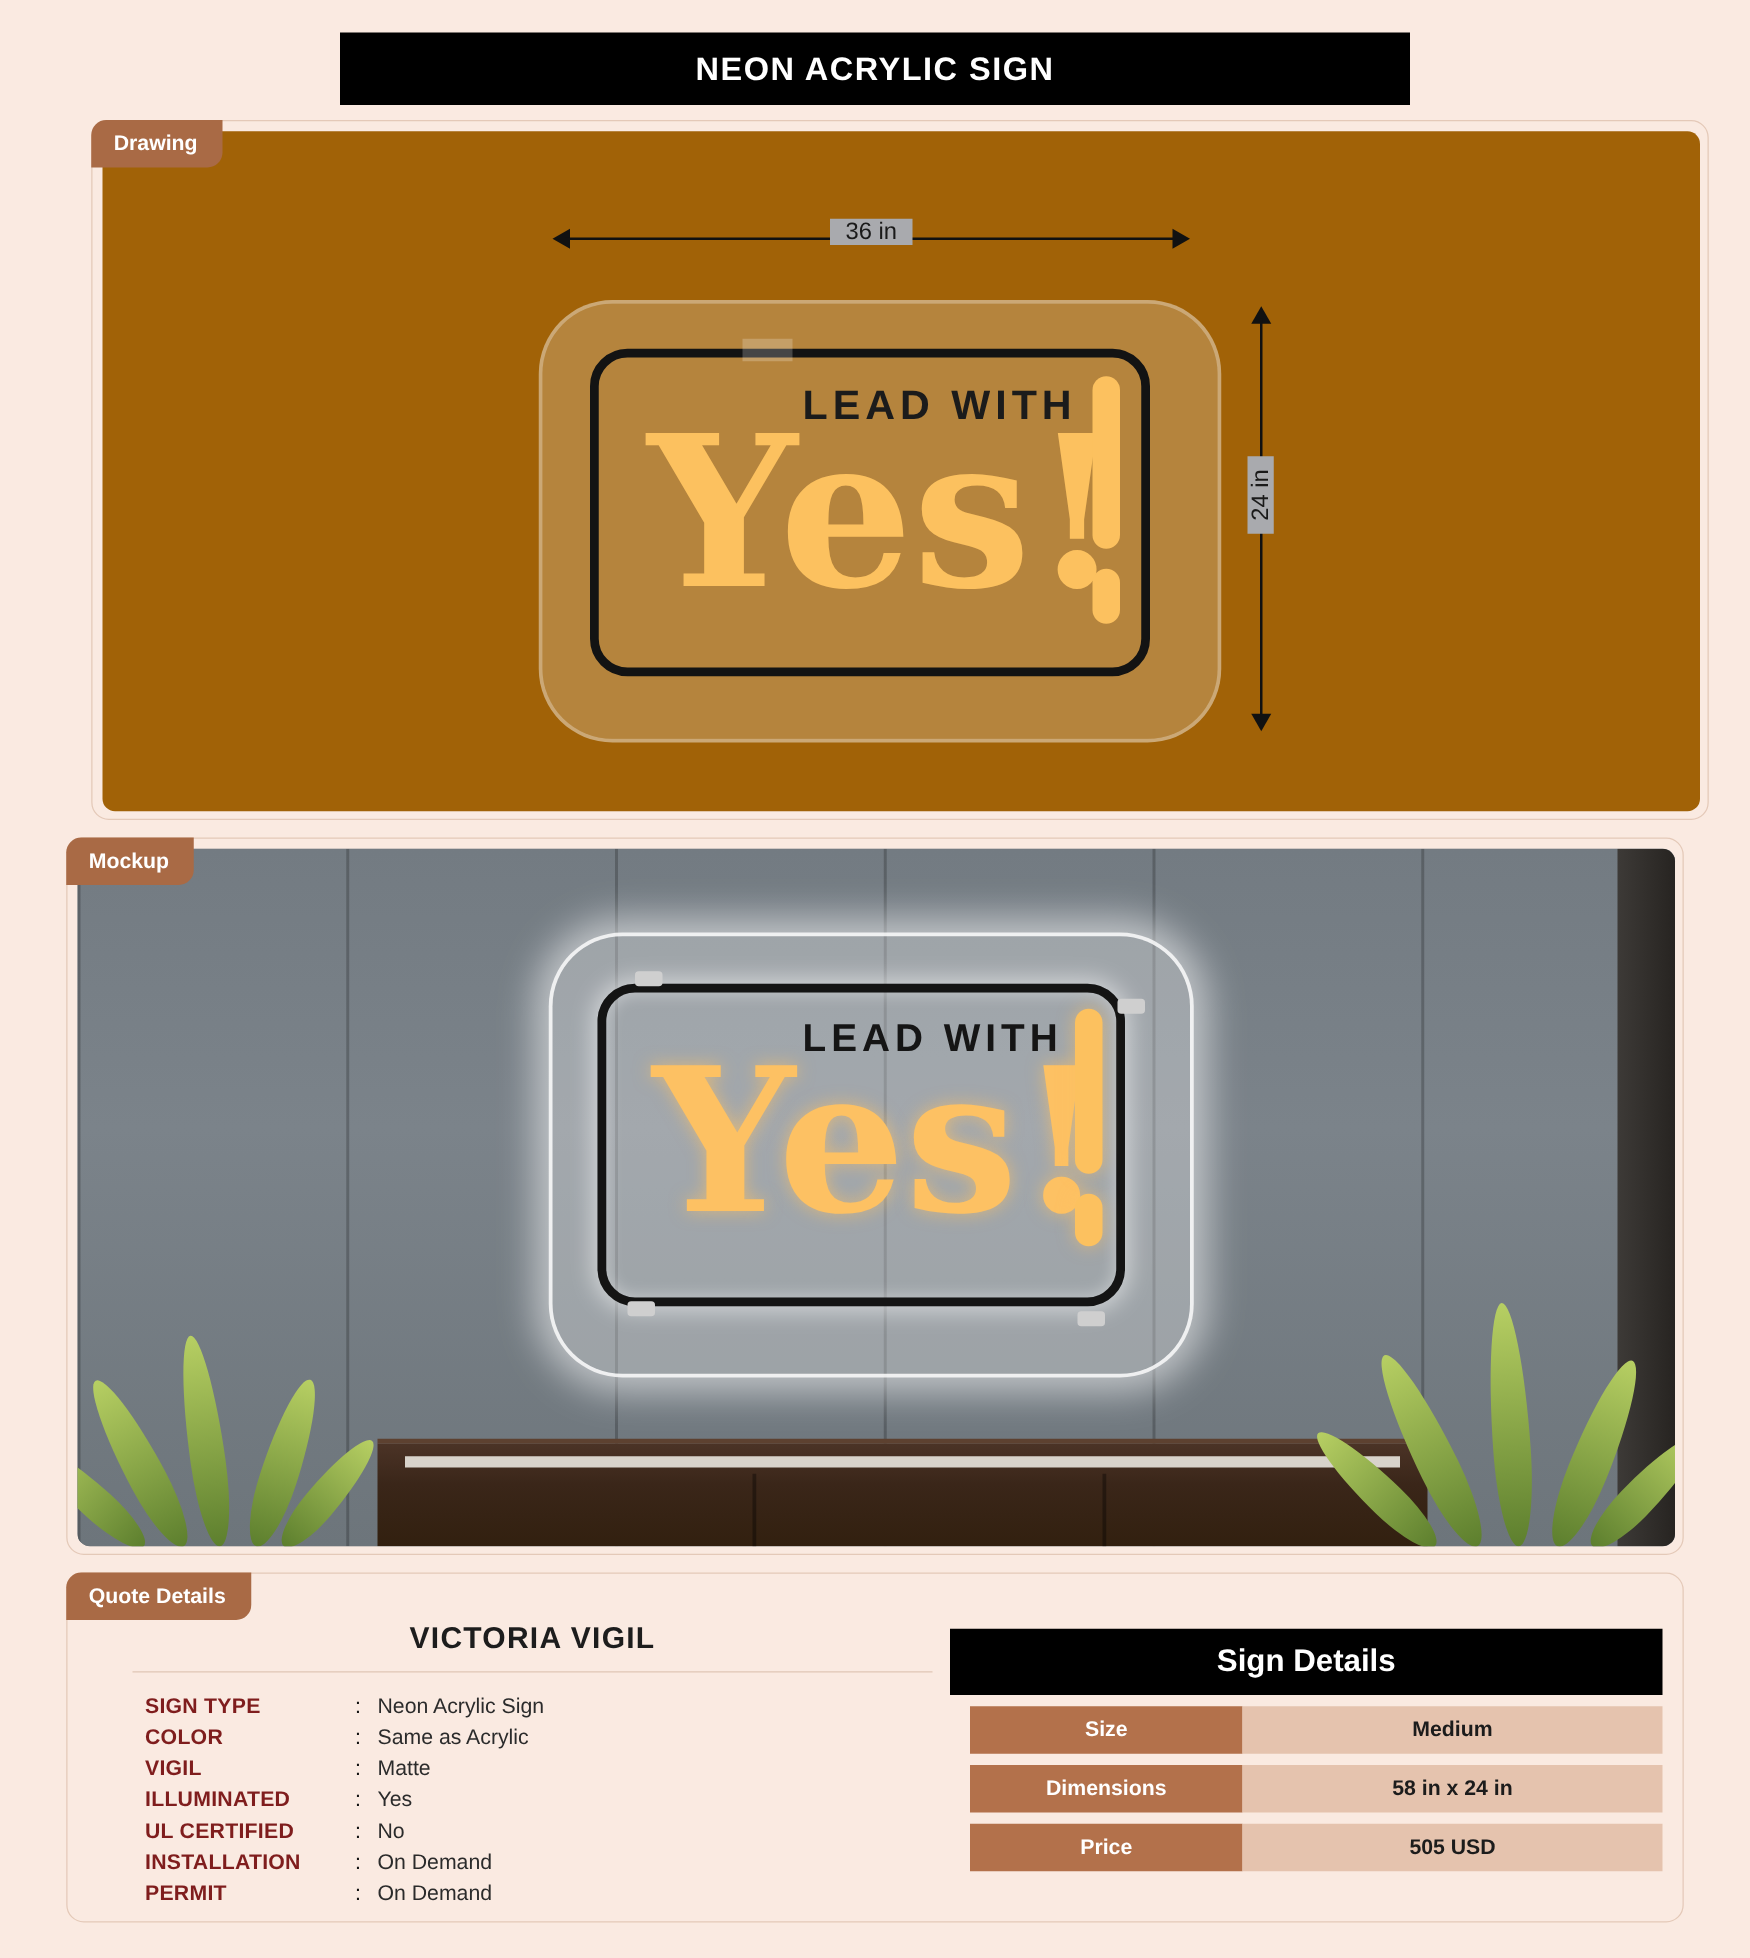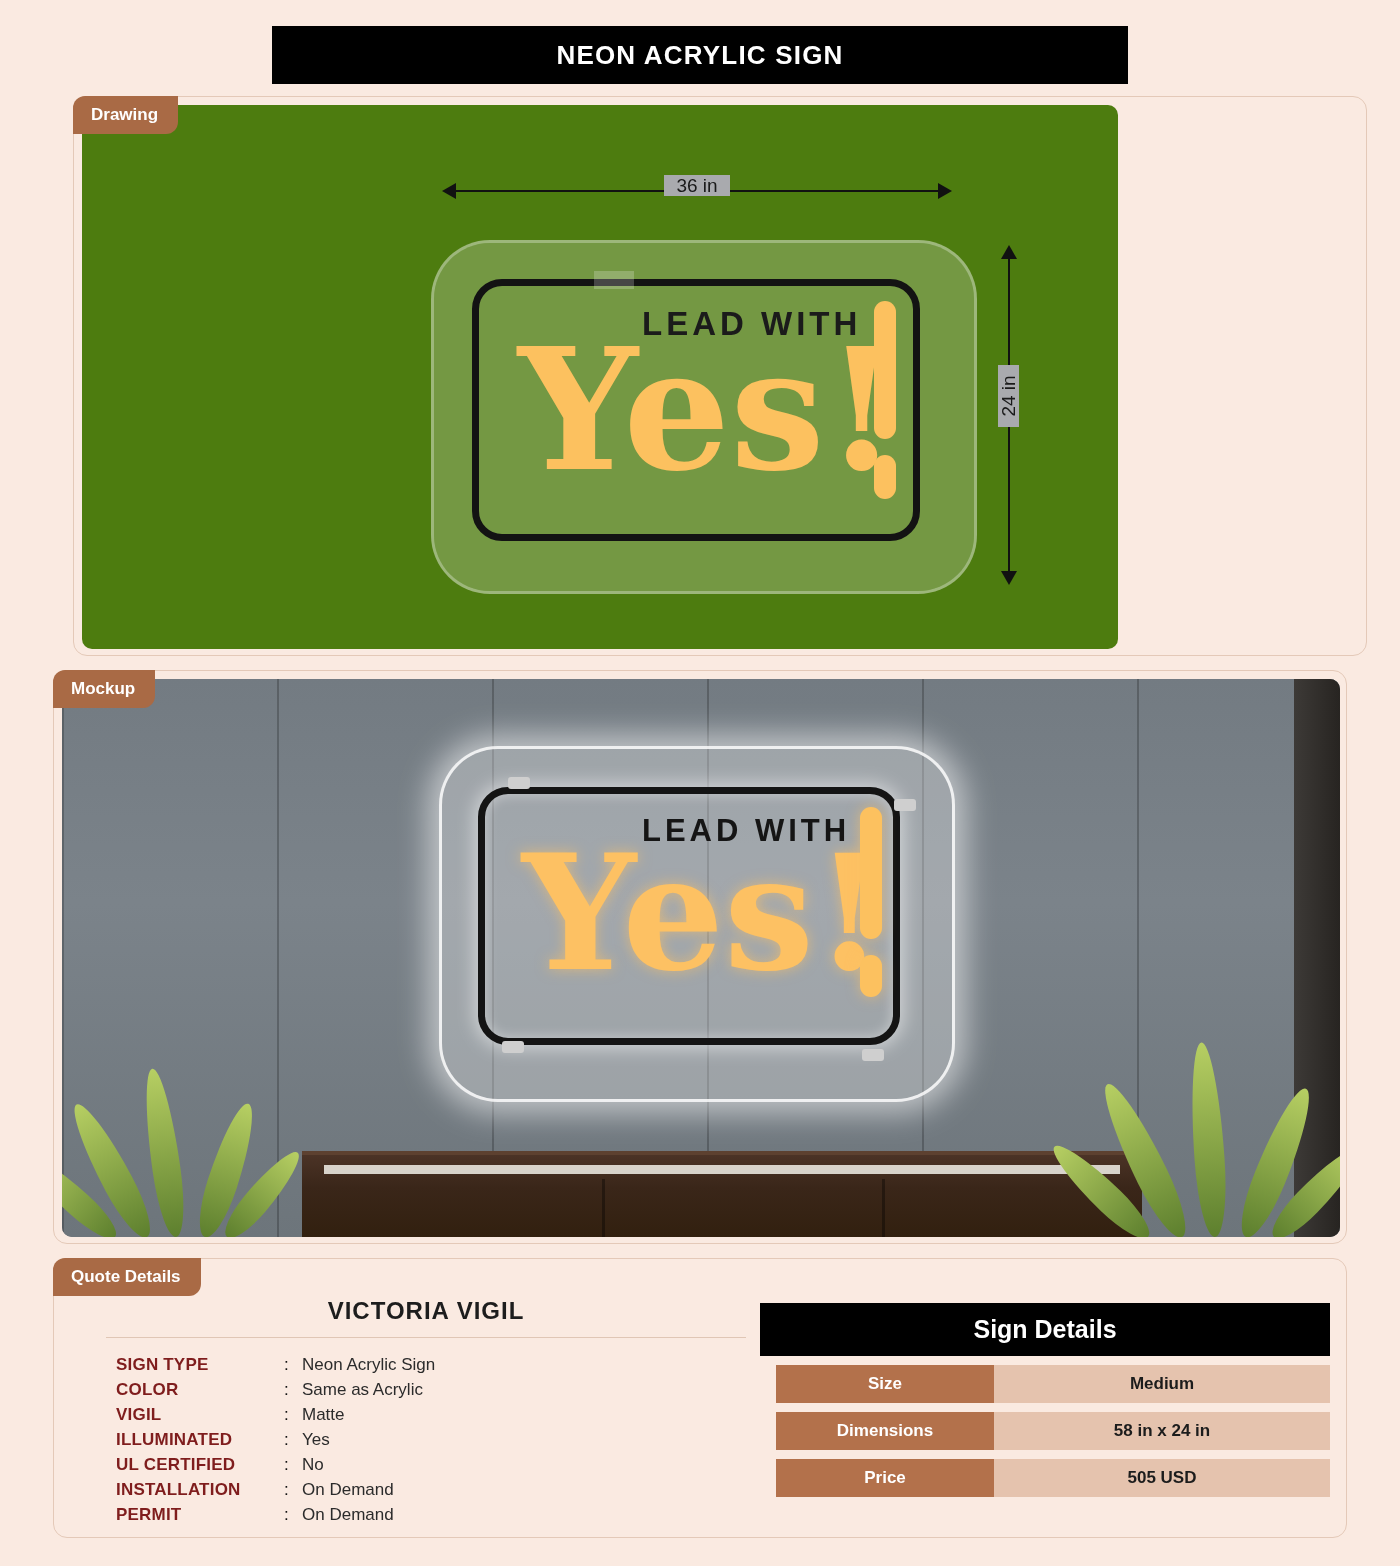--- a/index.html
+++ b/index.html
@@ -54,22 +54,22 @@
   
   #drawing-panel {
     left: 53px; top: 96px;
     width: 1294px; height: 560px;
     padding: 8px;
     margin-left: 20px;
   }
   .drawing-canvas {
     position: absolute;
     left: 8px; top: 8px;
-    width: 1036px; height: 544px;
-    background: #4d7c0f;
+    width: 1278px; height: 544px;
+    background: #a16207;
     border-radius: 10px;
     overflow: hidden;
   }
 
   
   .dim-h {
     position: absolute;
     left: 360px; top: 74px;
     width: 510px; height: 24px;
   }

